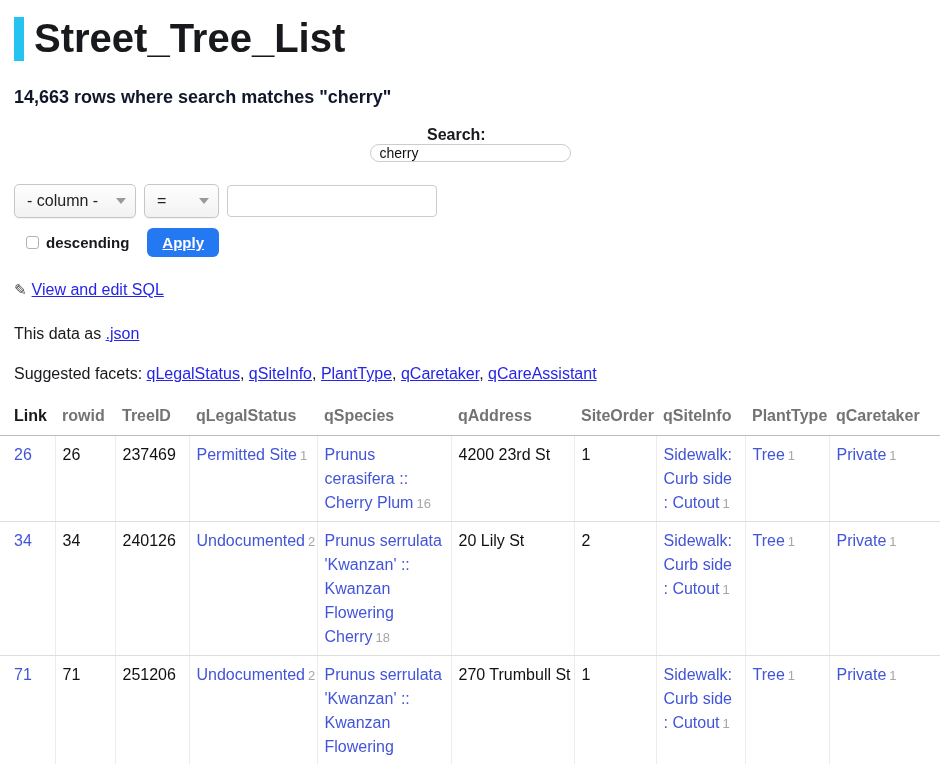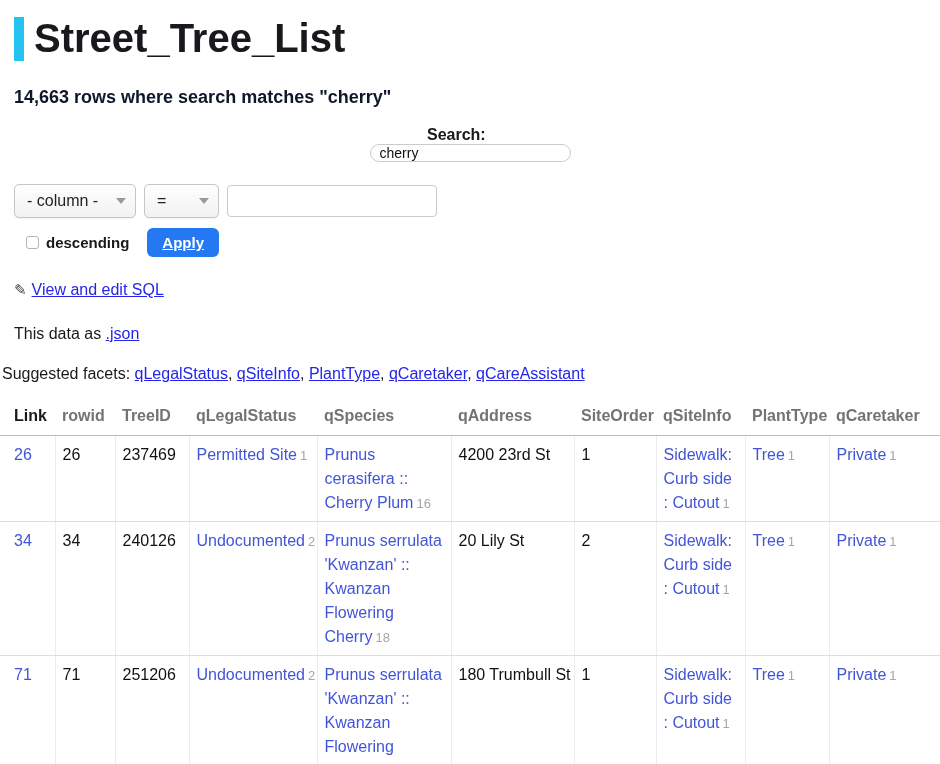--- a/index.html
+++ b/index.html
@@ -50,21 +50,21 @@
   }
   .desc-label { font-weight:bold; font-size:15px; margin-left:7px; }
   .apply-btn {
     margin-left:18px; background:#2478f2; color:#ffffff; border:none; border-radius:6px;
     font-weight:bold; font-size:15px; font-family:inherit; padding:6px 15px; cursor:pointer;text-decoration:underline;
   }
 
   
   .sql-row  { margin:24px 14px 0 14px; }
   .data-as  { margin:26px 14px 0 14px; }
-  .facets   { margin:22px 14px 0 2px; }
+  .facets   { margin:22px 14px 0 14px; }
   .pencil   { color:#444444; margin-right:5px; font-size:15px; }
   a.top-link { color:#2525e8; text-decoration:underline; cursor:pointer; }
 
   
   table.rows { border-collapse:collapse; table-layout:fixed; width:940px; margin-top:18px; }
   th {
     text-align:left; font-weight:bold; font-size:16px; white-space:nowrap;
     padding:6px 8px 10px 7px; border-bottom:1px solid #bcbcbc; color:#17191c;
   }
   th:first-child, td:first-child { padding-left:14px; }
@@ -179,20 +179,20 @@
       <td><a class="cell-link">Sidewalk: Curb side : Cutout</a><span class="count">1</span></td>
       <td><a class="cell-link">Tree</a><span class="count">1</span></td>
       <td><a class="cell-link">Private</a><span class="count">1</span></td>
     </tr>
     <tr>
       <td><a class="cell-link">71</a></td>
       <td><span>71</span></td>
       <td><span>251206</span></td>
       <td class="cell-nowrap"><a class="cell-link">Undocumented</a><span class="count">2</span></td>
       <td><a class="cell-link">Prunus serrulata 'Kwanzan' :: Kwanzan Flowering Cherry</a><span class="count">18</span></td>
-      <td class="cell-nowrap"><span>180 Trumbull St</span></td>
+      <td class="cell-nowrap"><span>270 Trumbull St</span></td>
       <td><span>1</span></td>
       <td><a class="cell-link">Sidewalk: Curb side : Cutout</a><span class="count">1</span></td>
       <td><a class="cell-link">Tree</a><span class="count">1</span></td>
       <td><a class="cell-link">Private</a><span class="count">1</span></td>
     </tr>
   </tbody>
 </table>
 
 </body></html>

